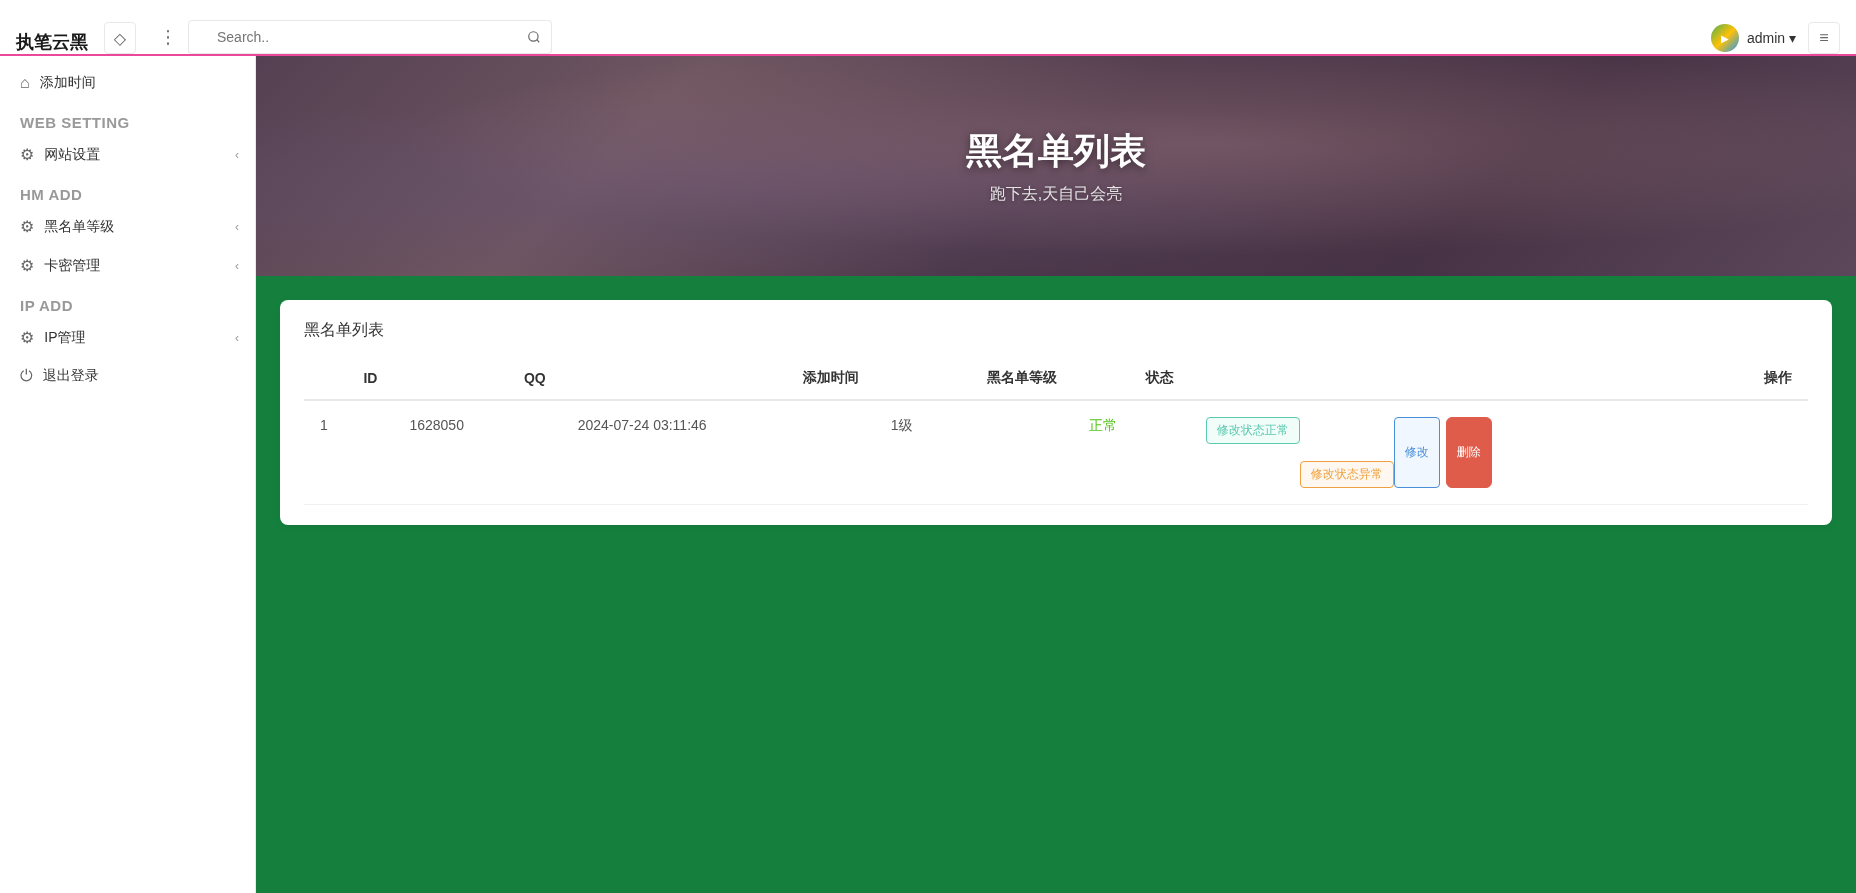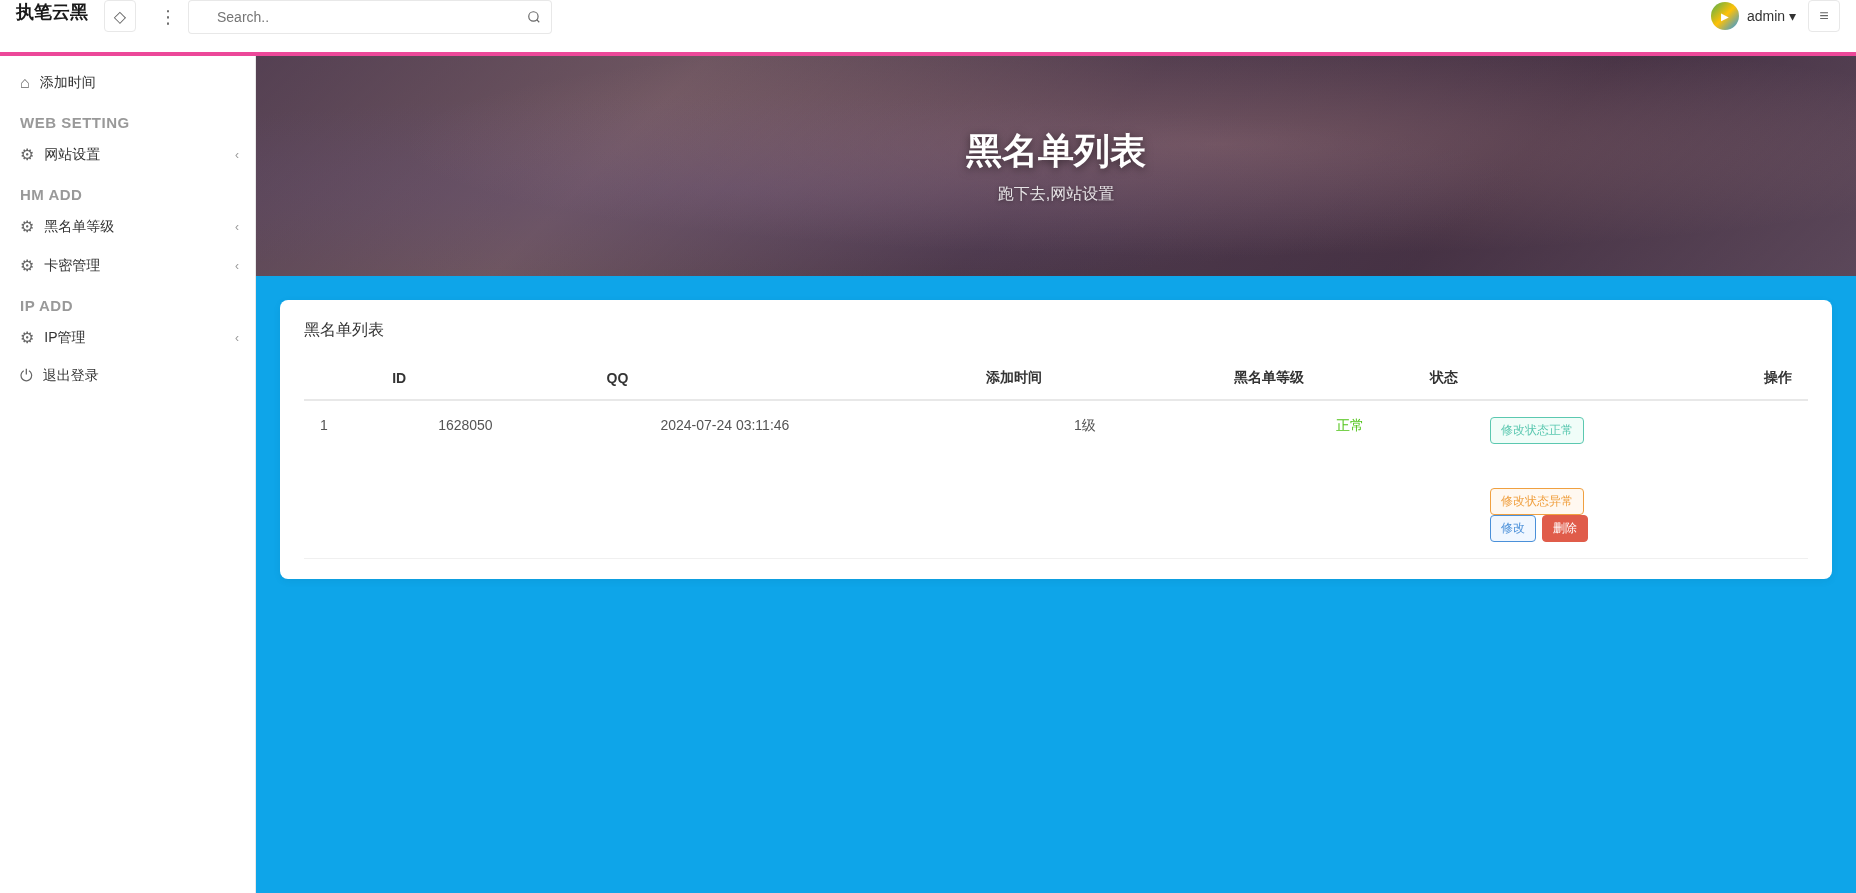--- a/index.html
+++ b/index.html
@@ -3,23 +3,23 @@
   <meta charset="utf-8">
   <style>
     * { box-sizing: border-box; margin: 0; padding: 0; }
     body { font-family: -apple-system, BlinkMacSystemFont, "Segoe UI", "Microsoft YaHei", sans-serif; background: #f0f2f5; display: flex; flex-direction: column; height: 100vh; overflow: hidden; }
 
     
     .topbar {
       height: 56px;
       background: #fff;
       display: flex;
-      align-items: flex-start;
+      align-items: flex-end;
       padding: 0 16px;
-      border-bottom: 4px solid #ec4899;
+      border-bottom: 2px solid #ec4899;
       z-index: 100;
       flex-shrink: 0;
     }
     .topbar-logo {
       font-size: 18px;
       font-weight: bold;
       color: #1a1a1a;
       margin-right: 16px;
       white-space: nowrap;
     }
@@ -153,21 +153,21 @@
       font-size: 15px;
       color: #999;
       letter-spacing: 0.5px;
       font-weight: 600;
     }
 
     
     .content {
       flex: 1;
       overflow-y: auto;
-      background: #0ea5e9;
+      background: #15803d;
     }
 
     
     .banner {
       width: 100%;
       height: 220px;
       background: linear-gradient(rgba(40,30,50,0.55), rgba(40,30,50,0.55)),
         
         linear-gradient(135deg, #8b6a7a 0%, #c49a9a 25%, #7a5a6a 50%, #6a4a5a 75%, #9a7a8a 100%);
       display: flex;
@@ -236,21 +236,20 @@
       padding: 16px 16px;
       color: #555;
       vertical-align: top;
     }
     .status-normal {
       color: #52c41a;
       font-weight: 500;
     }
     .action-btns {
       display: flex;
-      flex-direction: column;
       gap: 0;
     }
     .btn-row {
       display: flex;
       gap: 6px;
     }
     .btn {
       padding: 4px 10px;
       border-radius: 4px;
       border: 1px solid;
@@ -271,20 +270,21 @@
     }
     .btn-blue {
       border-color: #4a90d9;
       color: #4a90d9;
       background: #f0f7ff;
     }
     .btn-red {
       border-color: #e05c4a;
       color: #fff;
       background: #e05c4a;
+      border-radius: 6px;
     }
   </style>
 </head>
 <body>
 
 <div class="topbar">
   <span class="topbar-logo">执笔云黑</span>
   <div class="topbar-drop-btn">◇</div>
   <div class="topbar-search-wrap">
     <div class="topbar-dots">⋮</div>
@@ -343,21 +343,21 @@
     <div class="sidebar-item">
       <span class="icon">⏻</span>
       <span>退出登录</span>
     </div>
   </div>
 
   <div class="content">
 
     <div class="banner">
       <div class="banner-title">黑名单列表</div>
-      <div class="banner-subtitle">跑下去,网站设置</div>
+      <div class="banner-subtitle">跑下去,天自己会亮</div>
     </div>
 
     <div class="table-card">
       <div class="table-card-title">黑名单列表</div>
       <table>
         <thead>
           <tr>
             <th>ID</th>
             <th>QQ</th>
             <th>添加时间</th>

